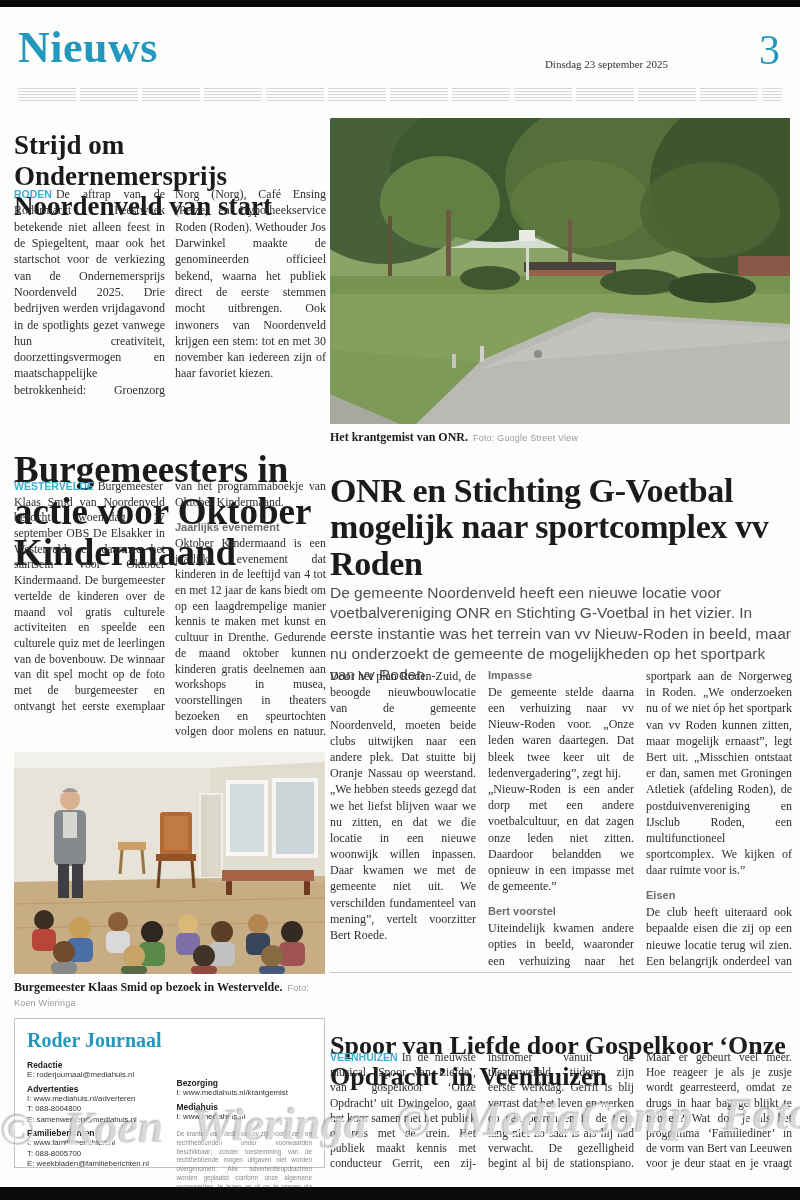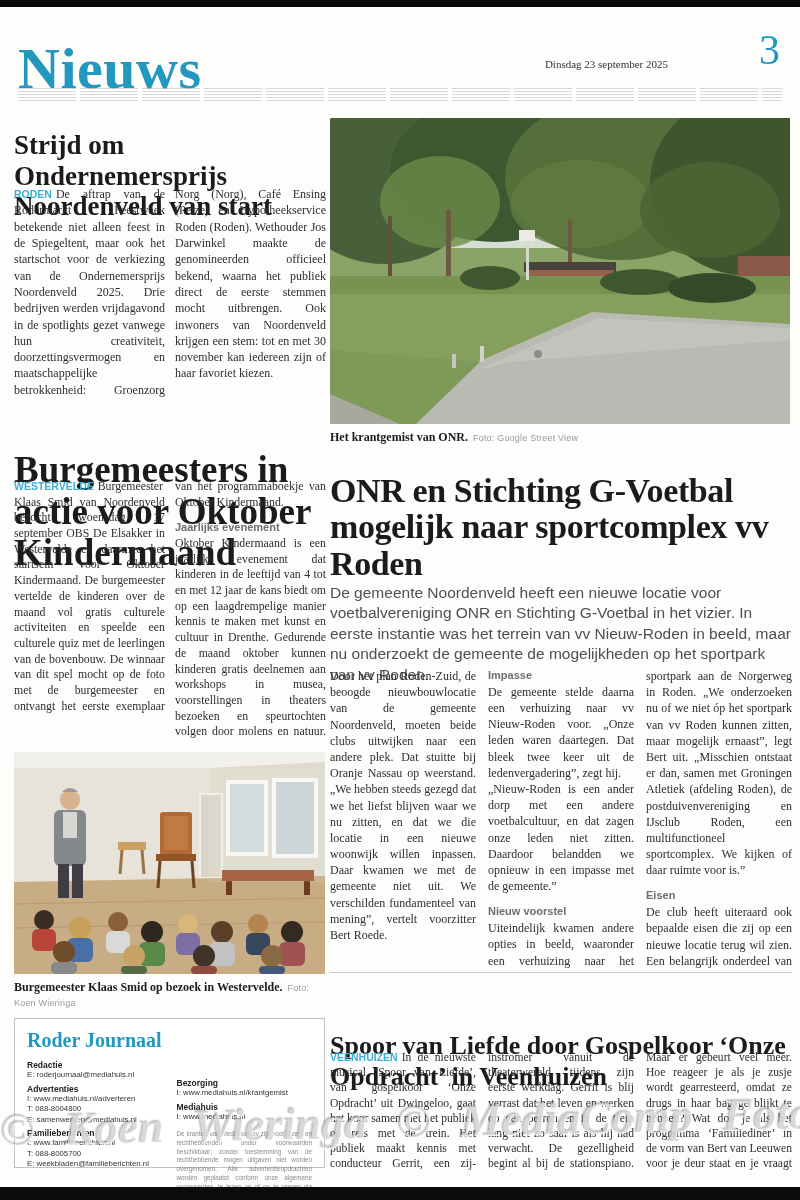--- a/index.html
+++ b/index.html
@@ -1,20 +1,20 @@
 <!DOCTYPE html>
 <html><head>
 <meta charset="utf-8">
 <style>
   html,body{margin:0;padding:0;background:#777;}
   .page{position:relative;width:800px;height:1200px;margin:0 auto;background:#fdfdfc;overflow:hidden;
         font-family:"Liberation Serif",serif;color:#2e2e2e;}
   .bar{position:absolute;left:0;width:800px;background:#0b0b0b;}
   
-  .section-title{position:absolute;left:18px;top:35px;font-size:58px;font-weight:700;color:#2398bf;letter-spacing:.5px;}
+  .section-title{position:absolute;left:18px;top:22px;font-size:44px;font-weight:700;color:#2398bf;letter-spacing:.5px;}
   .page-date{position:absolute;right:132px;top:58px;font-size:11px;font-family:Liberation Serif, serif;color:#333;text-align:right;}
   .page-num{position:absolute;right:20px;top:26px;font-size:42px;color:#2398bf;font-weight:400;}
   .hairband{position:absolute;left:18px;top:88px;width:764px;height:13px;opacity:.55;
     background:repeating-linear-gradient(to bottom,#b9b9b9 0 1px,transparent 1px 3px);}
   .hairband:after{content:"";position:absolute;inset:0;
     background:repeating-linear-gradient(to right,transparent 0 58px,#fdfdfc 58px 62px);}
   
   .headline{position:absolute;color:#1b1b1b;font-weight:700;}
   .h-a1{left:14px;top:112px;width:312px;font-size:27px;line-height:1.13;}
   .h-a2{left:14px;top:424px;width:312px;font-size:37px;line-height:1.13;}
@@ -212,21 +212,21 @@
     <b>Het krantgemist van ONR.</b><span class="credit">Foto: Google Street View</span>
   </div>
 
   <h1 class="headline h-onr">ONR en Stichting G-Voetbal mogelijk naar sportcomplex vv Roden</h1>
   <div class="intro">De gemeente Noordenveld heeft een nieuwe locatie voor voetbalvereniging ONR en Stichting G-Voetbal in het vizier. In eerste instantie was het terrein van vv Nieuw-Roden in beeld, maar nu onderzoekt de gemeente de mogelijkheden op het sportpark van vv Roden.</div>
   <div class="body cols3 b-onr">
     <p>Door het plan Roden-Zuid, de beoogde nieuwbouwlocatie van de gemeente Noordenveld, moeten beide clubs uitwijken naar een andere plek. Dat stuitte bij Oranje Nassau op weerstand. „We hebben steeds gezegd dat we het liefst blijven waar we nu zitten, en dat we die locatie in een nieuwe woonwijk willen inpassen. Daar kwamen we met de gemeente niet uit. We verschilden fundamenteel van mening”, vertelt voorzitter Bert Roede.</p>
     <p class="subhead">Impasse</p>
     <p>De gemeente stelde daarna een verhuizing naar vv Nieuw-Roden voor. „Onze leden waren daartegen. Dat bleek twee keer uit de ledenvergadering”, zegt hij.</p>
     <p>„Nieuw-Roden is een ander dorp met een andere voetbalcultuur, en dat zagen onze leden niet zitten. Daardoor belandden we opnieuw in een impasse met de gemeente.”</p>
-    <p class="subhead">Nieuw voorstel</p>
+    <p class="subhead">Bert voorstel</p>
     <p>Uiteindelijk kwamen andere opties in beeld, waaronder een verhuizing naar het sportpark aan de Norgerweg in Roden. „We onderzoeken nu of we niet óp het sportpark van vv Roden kunnen zitten, maar mogelijk ernaast”, legt Bert uit. „Misschien ontstaat er dan, samen met Groningen Atletiek (afdeling Roden), de postduivenvereniging en IJsclub Roden, een multifunctioneel sportcomplex. We kijken of daar ruimte voor is.”</p>
     <p class="subhead">Eisen</p>
     <p>De club heeft uiteraard ook bepaalde eisen die zij op een nieuwe locatie terug wil zien. Een belangrijk onderdeel van de vereniging is het G-Voetbal.</p>
 
   </div>
 
   <div class="rule" style="left:330px;top:972px;width:462px"></div>
 
   <h1 class="headline h-spoor">Spoor van Liefde door Gospelkoor ‘Onze Opdracht’ in Veenhuizen</h1>
   <div class="body cols3 b-spoor">

